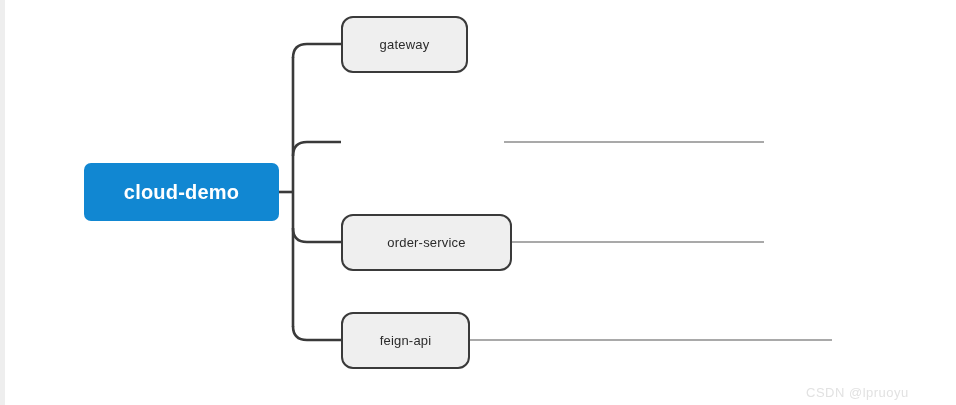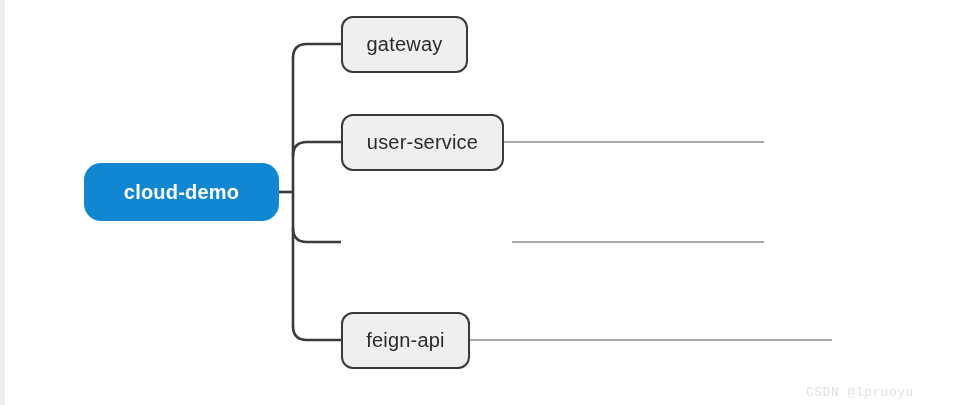--- a/index.html
+++ b/index.html
@@ -35,32 +35,32 @@
   .node {
     position: absolute;
     box-sizing: border-box;
     display: flex;
     align-items: center;
     justify-content: center;
     text-align: center;
   }
   .node-root {
     background: #1187d2;
-    border-radius: 17px;
+    border-radius: 7px;
     color: #ffffff;
     font-weight: bold;
     font-size: 20px;
     letter-spacing: 0.2px;
   }
   .node-branch {
     background: #efefef;
     border: 2px solid #3a3a3a;
     border-radius: 12px;
     color: #2b2b2b;
-    font-size: 20px;
+    font-size: 13px;
     letter-spacing: 0.2px;
   }
   .annotation {
     position: absolute;
     color: #6f6f6f;
     font-size: 15px;
     white-space: nowrap;
     letter-spacing: 0.2px;
   }
   .watermark-main {
@@ -104,28 +104,28 @@
   </svg>
 
   <div class="node node-root" style="left:84px; top:163px; width:195px; height:58px;">
     <span>cloud-demo</span>
   </div>
 
   <div class="node node-branch" style="left:341px; top:16px; width:127px; height:57px;">
     <span>gateway</span>
   </div>
 
-  <div class="node node-branch" style="left:341px; top:114px; width:163px; height:57px;">
-    <span>user-service</span>
+
+  <div class="node node-branch" style="left:341px; top:214px; width:171px; height:57px;">
+    <span>order-service</span>
   </div>
-
 
   <div class="node node-branch" style="left:341px; top:312px; width:129px; height:57px;">
     <span>feign-api</span>
   </div>
 
 
 
 
 
-  <div class="watermark-sub" style="left:806px; top:385px;font-family:Liberation Mono, monospace;">CSDN @lpruoyu</div>
+  <div class="watermark-sub" style="left:806px; top:385px;">CSDN @lpruoyu</div>
 
 </div>
 
 </body></html>

